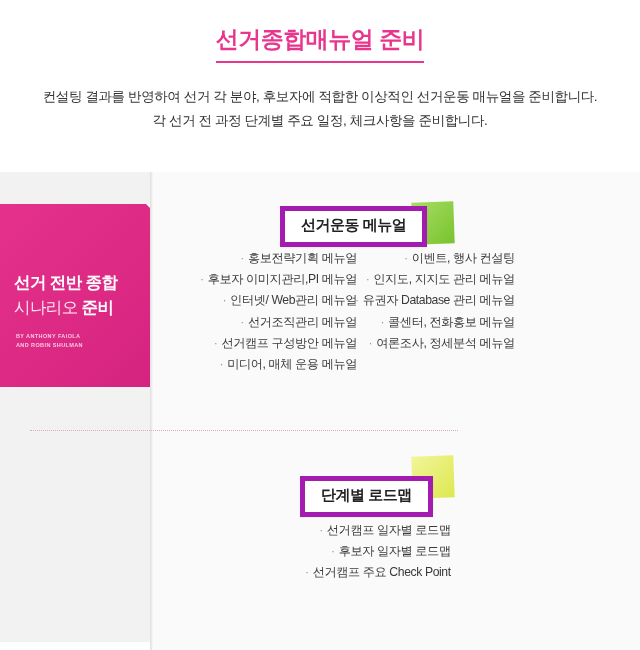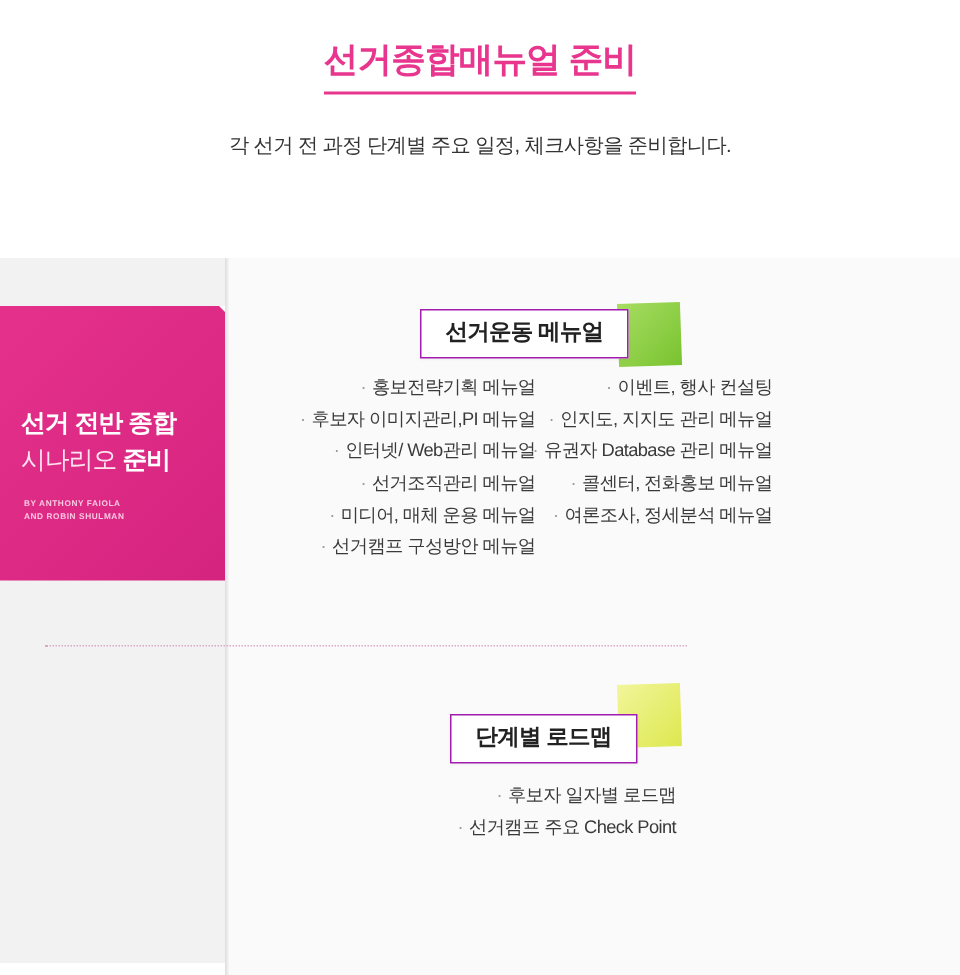--- a/index.html
+++ b/index.html
@@ -131,21 +131,21 @@
     position: absolute;
     top: 2px;
     width: 42px;
     height: 42px;
     transform: rotate(-2deg);
   }
   .sec-label {
     position: absolute;
     top: 6px;
     background: #ffffff;
-    border: 1px solid #a21caf;
+    border: 5px solid #a21caf;
     padding: 5px 16px 7px 16px;
     font-size: 15px;
     font-weight: bold;
     color: #222222;
     letter-spacing: -0.5px;
     box-shadow: 0 1px 2px rgba(0,0,0,0.06);
   }
 
   .cols {
     position: relative;
@@ -182,20 +182,21 @@
   }
 </style>
 </head>
 <body>
 
 <div class="page">
 
   <div class="header">
     <div class="header-title">선거종합매뉴얼 준비</div>
     <div class="header-sub">
+      <div>컨설팅 결과를 반영하여 선거 각 분야, 후보자에 적합한 이상적인 선거운동 매뉴얼을 준비합니다.</div>
       <div>각 선거 전 과정 단계별 주요 일정, 체크사항을 준비합니다.</div>
     </div>
   </div>
 
   <div class="book">
 
     <div class="book-left">
       <div class="cover">
         <div class="cover-corner"></div>
         <div class="cover-title">
@@ -220,22 +221,22 @@
         <div class="sec-note" style="left:412px; background: linear-gradient(135deg,#a7dd63,#79c32f);"></div>
         <div class="sec-label" style="left:280px;">선거운동 메뉴얼</div>
       </div>
       <div class="cols">
         <div class="col" style="left:200px;">
           <ul class="items">
             <li><span class="dot">·</span><span>홍보전략기획 메뉴얼</span></li>
             <li><span class="dot">·</span><span>후보자 이미지관리,PI 메뉴얼</span></li>
             <li><span class="dot">·</span><span>인터넷/ Web관리 메뉴얼</span></li>
             <li><span class="dot">·</span><span>선거조직관리 메뉴얼</span></li>
+            <li><span class="dot">·</span><span>선거캠프 구성방안 메뉴얼</span></li>
             <li><span class="dot">·</span><span>미디어, 매체 운용 메뉴얼</span></li>
-            <li><span class="dot">·</span><span>선거캠프 구성방안 메뉴얼</span></li>
           </ul>
         </div>
         <div class="col" style="left:355px;">
           <ul class="items">
             <li><span class="dot">·</span><span>이벤트, 행사 컨설팅</span></li>
             <li><span class="dot">·</span><span>인지도, 지지도 관리 메뉴얼</span></li>
             <li><span class="dot">·</span><span>유권자 Database 관리 메뉴얼</span></li>
             <li><span class="dot">·</span><span>콜센터, 전화홍보 메뉴얼</span></li>
             <li><span class="dot">·</span><span>여론조사, 정세분석 메뉴얼</span></li>
           </ul>
@@ -246,20 +247,21 @@
     <div class="divider" style="top:258px;"></div>
 
     <div class="section" style="top:282px;">
       <div class="sec-head">
         <div class="sec-note" style="left:412px; background: linear-gradient(135deg,#f2f59a,#dde84f);"></div>
         <div class="sec-label" style="left:300px;margin-top:16px;">단계별 로드맵</div>
       </div>
       <div class="cols" style="margin-top:24px;">
         <div class="col" style="left:305px;">
           <ul class="items">
+            <li><span class="dot">·</span><span>선거캠프 일자별 로드맵</span></li>
             <li><span class="dot">·</span><span>후보자 일자별 로드맵</span></li>
             <li><span class="dot">·</span><span>선거캠프 주요 Check Point</span></li>
           </ul>
         </div>
       </div>
     </div>
 
   </div>
 </div>
 

